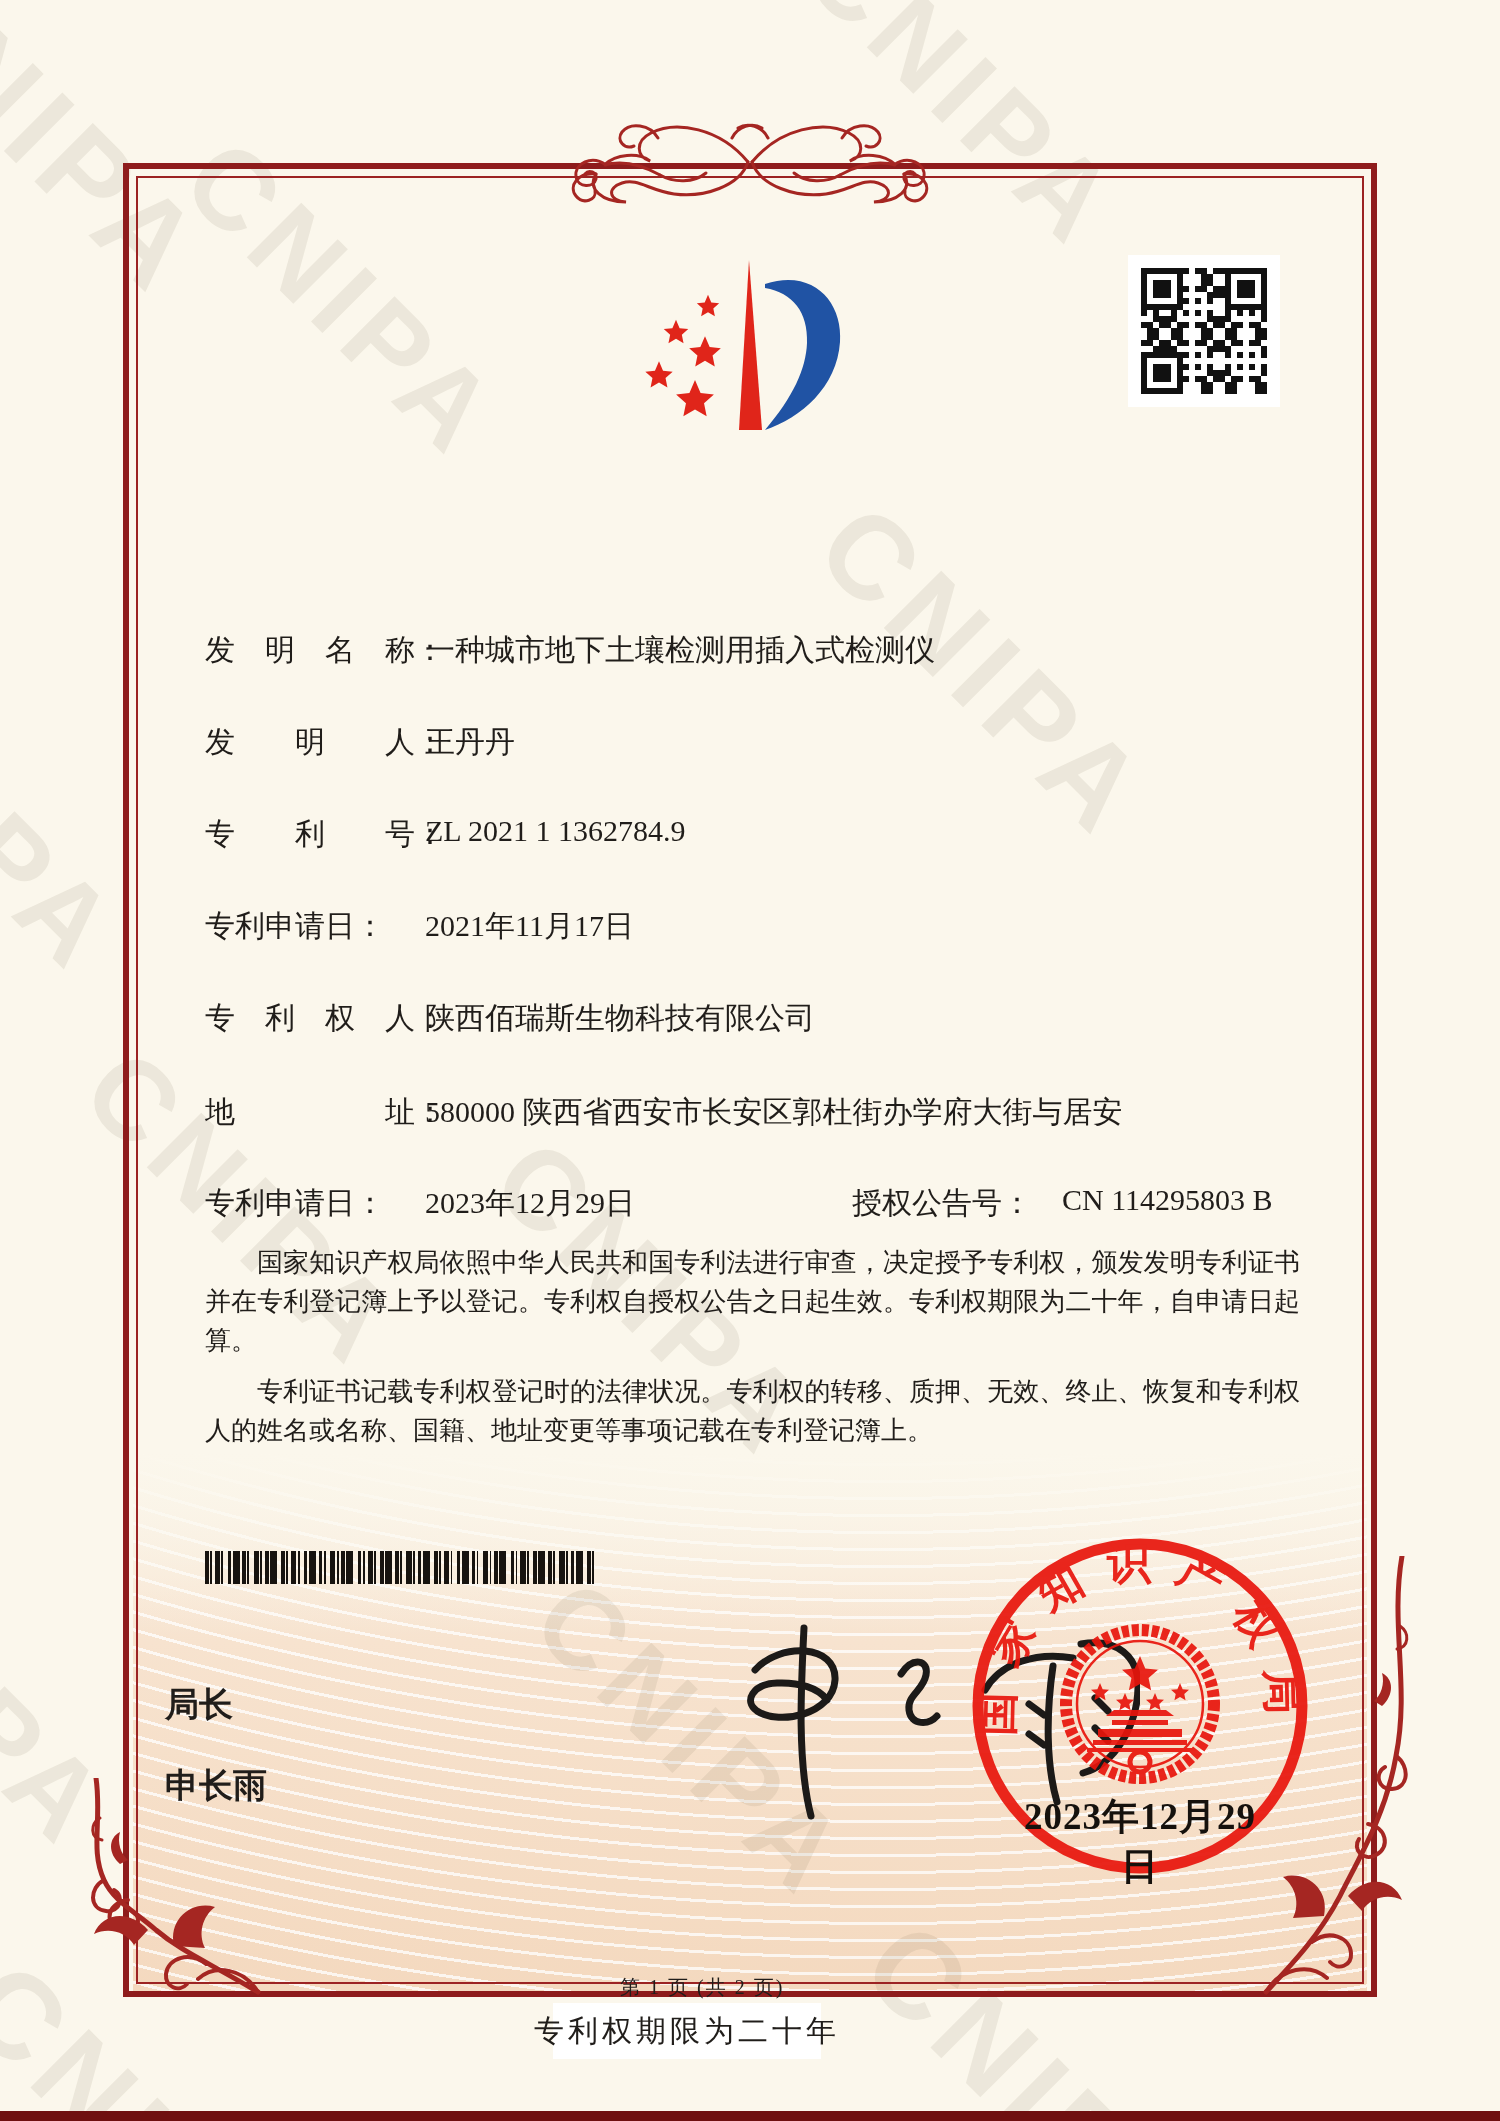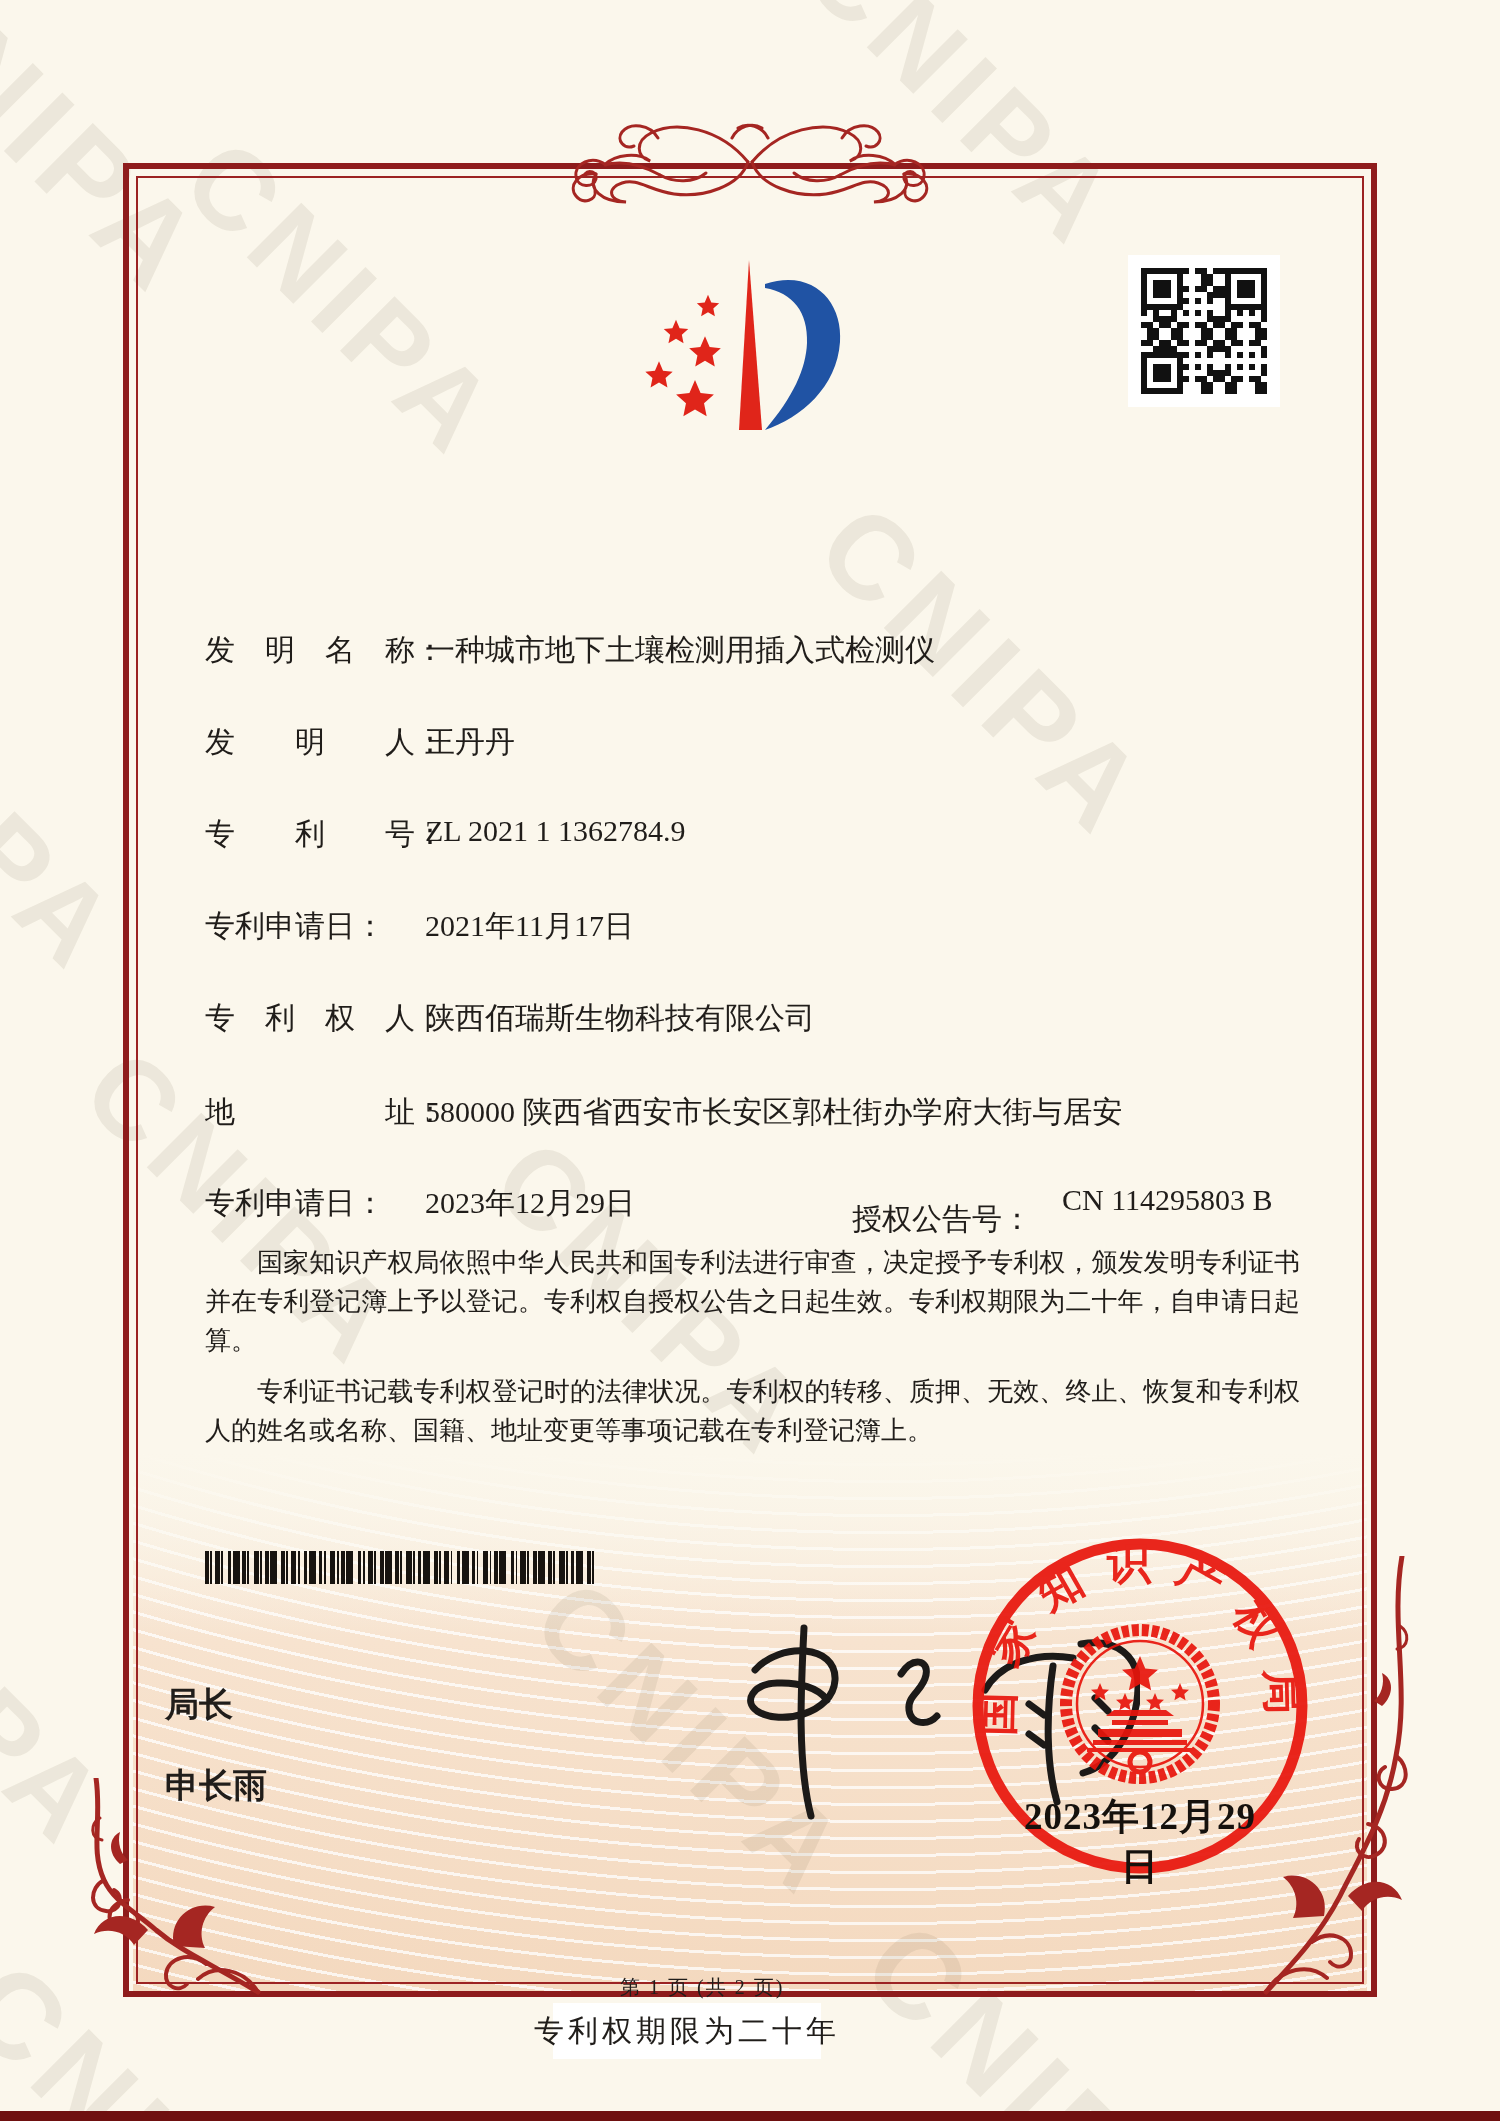--- a/index.html
+++ b/index.html
@@ -61,21 +61,21 @@
   .qr-grid b{background:#111;display:block;}
   .title{
     position:absolute;left:0;top:448px;width:1500px;text-align:center;
     font-size:74px;font-weight:700;letter-spacing:34px;text-indent:34px;z-index:5;
   }
   
   .row{position:absolute;z-index:5;font-size:30px;}
   .row .lab{position:absolute;left:205px;top:0;white-space:nowrap;}
   .row .val{position:absolute;left:425px;top:0;white-space:nowrap;}
   .addr2{position:absolute;left:460px;top:1136px;font-size:30px;white-space:nowrap;z-index:5;}
-  .lab2{position:absolute;left:852px;top:16px;white-space:nowrap;}
+  .lab2{position:absolute;left:852px;top:0;white-space:nowrap;}
   .val2{position:absolute;left:1062px;top:0;white-space:nowrap;}
   
   .para{
     position:absolute;left:205px;width:1095px;font-size:26px;line-height:39px;
     text-indent:2em;z-index:5;text-align:justify;
   }
   
   .barcode{
     position:absolute;left:205px;top:1551px;width:392px;height:33px;z-index:5;
     display:flex;align-items:stretch;

